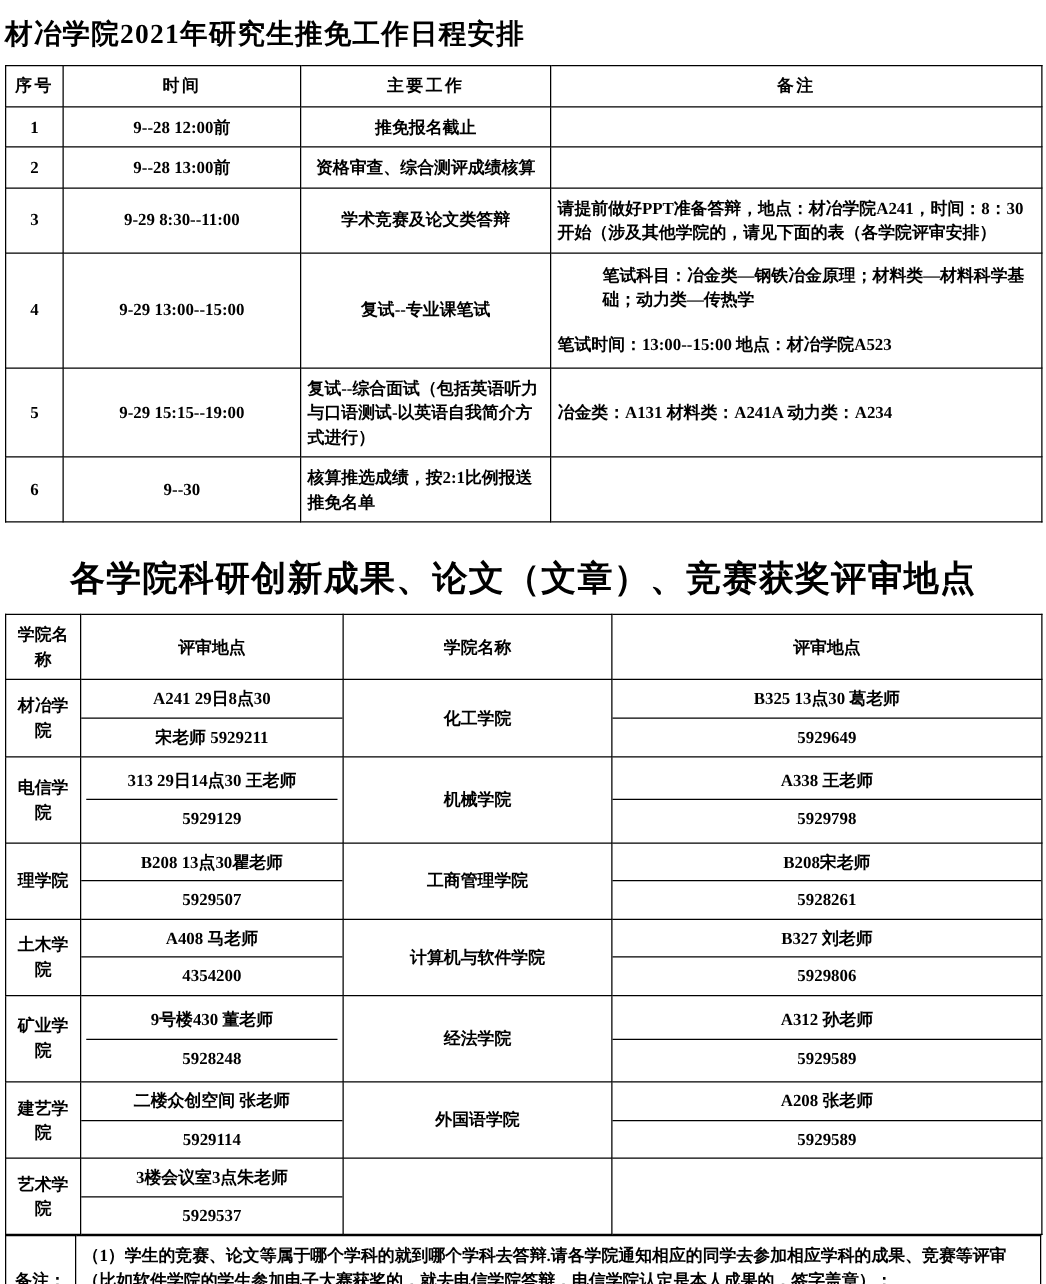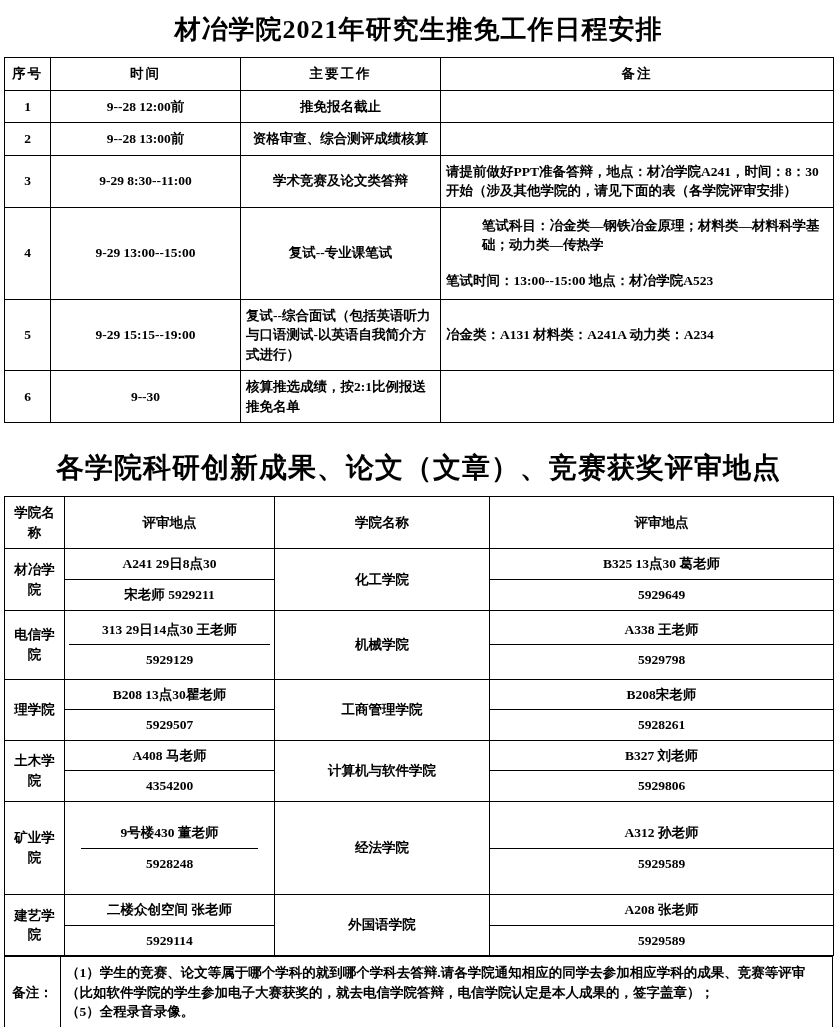--- a/index.html
+++ b/index.html
@@ -11,22 +11,22 @@
     width: 837px;
     font-family: "Liberation Serif", "DejaVu Serif", serif;
     color: #000000;
   }
   .page {
     width: 837px;
     box-sizing: border-box;
     padding: 6px 4px 0 4px;
   }
   .title {
-    text-align: center;
-    font-size: 26px;
+    text-align: left;
+    font-size: 22px;
     font-weight: bold;
     letter-spacing: 1px;
     padding: 6px 0 10px 0;
   }
   table {
     border-collapse: collapse;
     width: 829px;
     table-layout: fixed;
   }
   table.main td, table.main th {
@@ -220,21 +220,21 @@
         </td>
         <td class="center">计算机与软件学院</td>
         <td style="padding:0;">
           <div class="innerline line-top">B327  刘老师</div>
           <div class="innerline">5929806</div>
         </td>
       </tr>
 
       <tr>
         <td class="center">矿业学院</td>
-        <td style="padding:16px;">
+        <td style="padding:4px;">
           <div class="innerline line-top">9号楼430  董老师</div>
           <div class="innerline">5928248</div>
         </td>
         <td class="center">经法学院</td>
         <td style="padding:0;">
           <div class="innerline line-top">A312  孙老师</div>
           <div class="innerline">5929589</div>
         </td>
       </tr>
 
@@ -244,20 +244,29 @@
           <div class="innerline line-top">二楼众创空间  张老师</div>
           <div class="innerline">5929114</div>
         </td>
         <td class="center">外国语学院</td>
         <td style="padding:0;">
           <div class="innerline line-top">A208  张老师</div>
           <div class="innerline">5929589</div>
         </td>
       </tr>
 
+      <tr>
+        <td class="center">艺术学院</td>
+        <td style="padding:0;">
+          <div class="innerline line-top">3楼会议室3点朱老师</div>
+          <div class="innerline">5929537</div>
+        </td>
+        <td class="center"></td>
+        <td></td>
+      </tr>
     </tbody>
   </table>
 
   <table class="main footer">
     <colgroup>
       <col style="width:56px">
         <col>
     </colgroup>
     <tbody>
       <tr>

